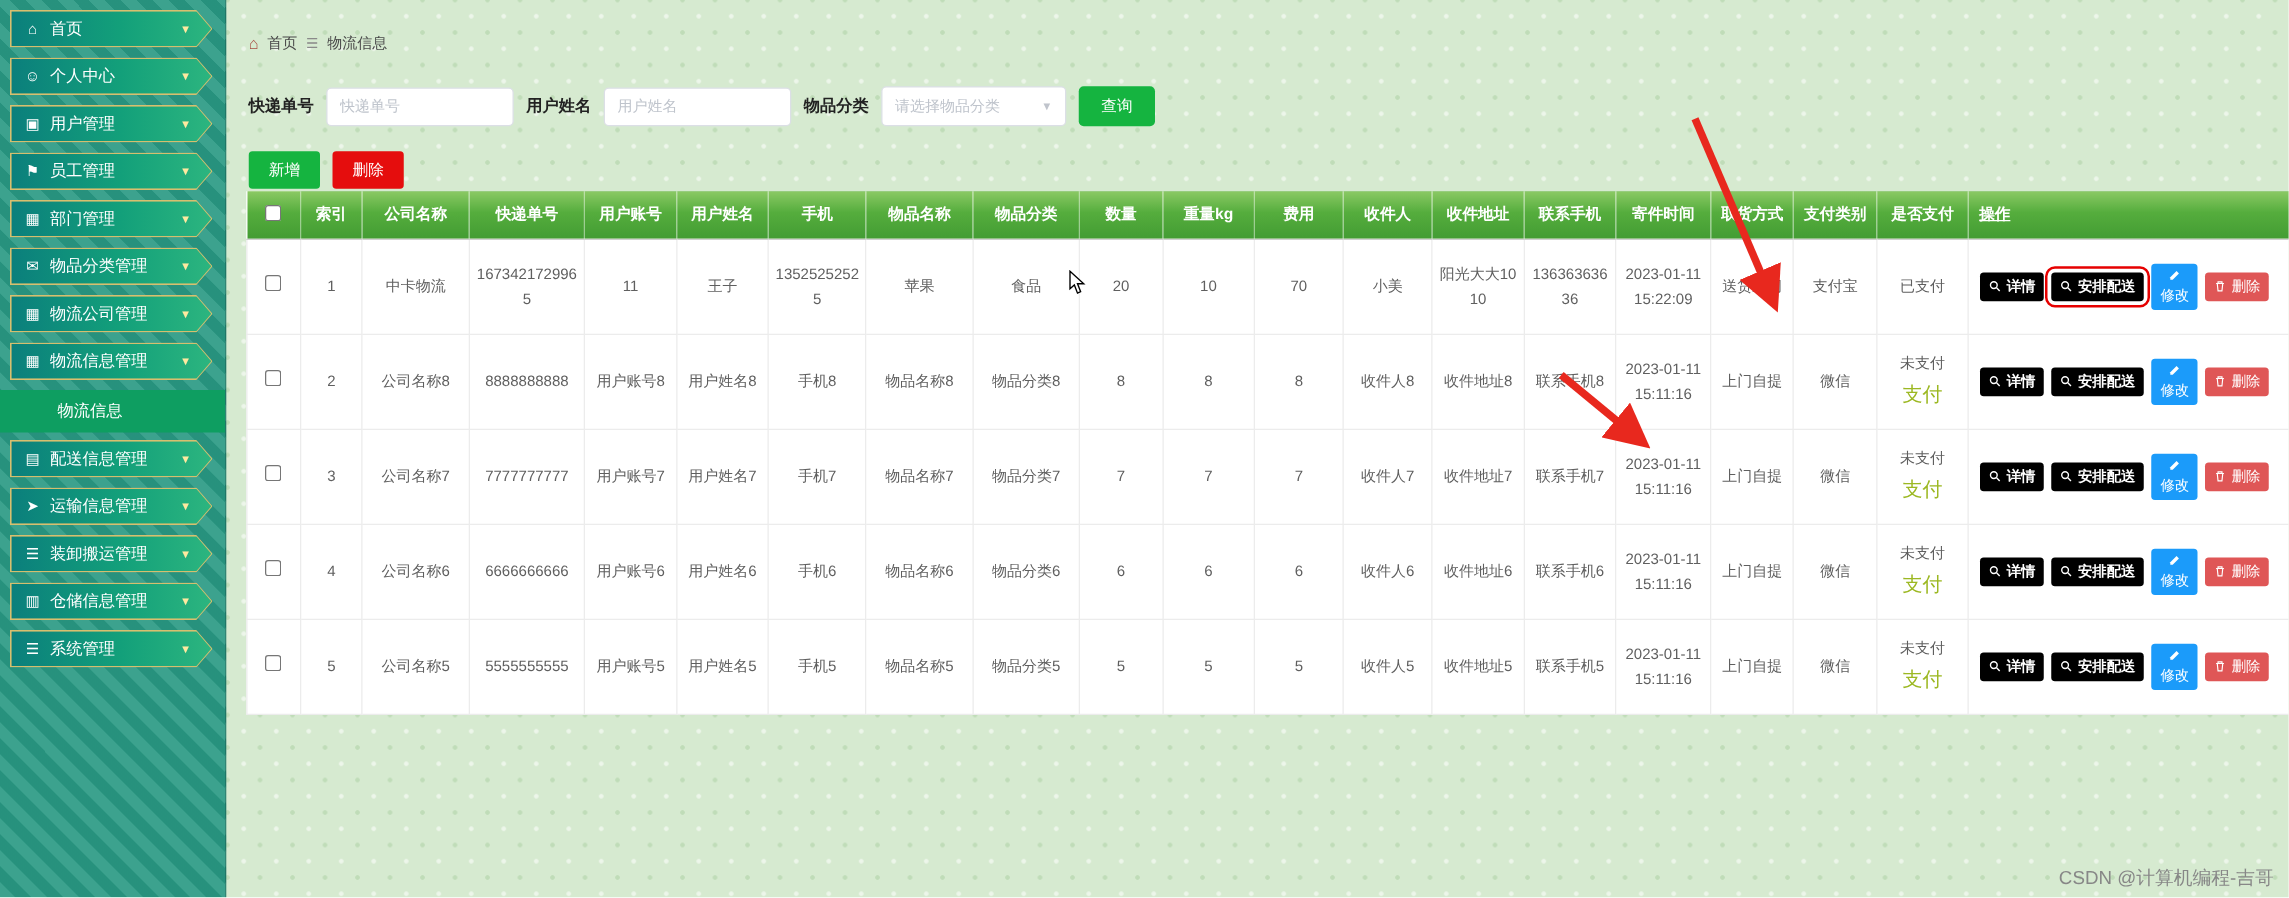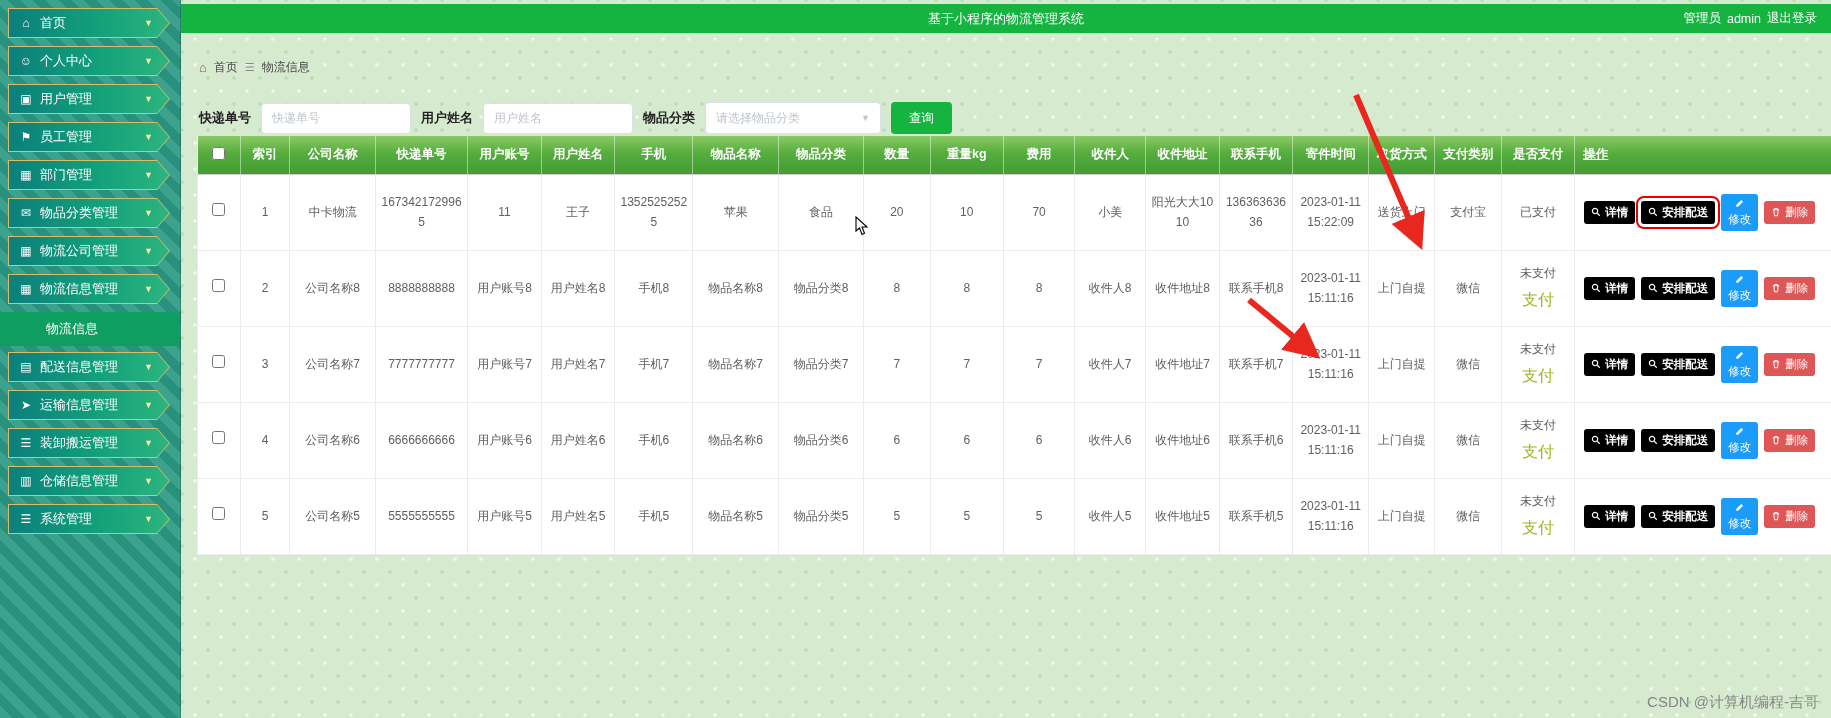--- a/index.html
+++ b/index.html
@@ -40,21 +40,21 @@
   .breadcrumb { margin: 26px 0 0 18px; display: flex; align-items: center; gap: 7px;
     font-size: 12px; color: #4a4a4a; }
   .bc-home { color: #a84f44; font-size: 13px; }
   .bc-menu { color: #8a8a8a; font-size: 11px; }
 
   .filters { margin: 26px 0 0 18px; display: flex; align-items: center; gap: 10px; }
   .f-label { font-size: 13px; color: #222; font-weight: bold; }
   .f-input { width: 150px; height: 31px; border: 1px solid #dcdfe6; border-radius: 4px;
     padding: 0 10px; font-size: 12px; color: #333; background: #fff; font-family: inherit; }
   .f-input::placeholder { color: #bfc4cc; }
-  .f-select { position: relative; width: 176px; height: 32px; background: #fff;
+  .f-select { position: relative; width: 148px; height: 32px; background: #fff;
     border: 1px solid #dcdfe6; border-radius: 4px; display: flex; align-items: center;
     justify-content: space-between; padding: 0 10px; font-size: 12px; color: #bfc4cc; cursor: pointer; }
   .f-select .car { color: #c0c4cc; font-size: 9px; }
   .btn { border: none; border-radius: 4px; color: #fff; font-size: 12.5px; cursor: pointer; font-family: inherit; }
   .btn-search { height: 32px; padding: 0 18px; background: #15b440; }
   .toolbar { margin: 20px 0 0 18px; display: flex; gap: 10px; }
   .btn-add { height: 30px; padding: 0 16px; background: #15b440; border-radius: 3px; }
   .btn-delete { height: 30px; padding: 0 16px; background: #e50d0d; border-radius: 3px; }
 
   
@@ -184,28 +184,20 @@
             <span class="sb-ico">☰</span>
             <span class="sb-label">系统管理</span>
             <span class="sb-caret">▼</span>
           </div>
         </div>
       </div>
   </aside>
 
   <div class="main">
 
-    <header class="topbar">
-      <div class="topbar-title">基于小程序的物流管理系统</div>
-      <div class="topbar-right">
-        <span>管理员</span>
-        <span>admin</span>
-        <a class="logout">退出登录</a>
-      </div>
-    </header>
 
     <div class="breadcrumb">
       <span class="bc-home">⌂</span>
       <span>首页</span>
       <span class="bc-menu">☰</span>
       <span>物流信息</span>
     </div>
 
     <div class="filters">
       <span class="f-label">快递单号</span>
@@ -213,20 +205,24 @@
       <span class="f-label">用户姓名</span>
       <input class="f-input" placeholder="用户姓名" style="">
       <span class="f-label">物品分类</span>
       <div class="f-select">
         <span>请选择物品分类</span>
         <span class="car">▼</span>
       </div>
       <button class="btn btn-search">查询</button>
     </div>
 
+    <div class="toolbar">
+      <button class="btn btn-add">新增</button>
+      <button class="btn btn-delete">删除</button>
+    </div>
 
     <div class="table-wrap">
       <table>
         <colgroup id="table-cols">
             <col style="width: 36px;">
             <col style="width: 42px;">
             <col style="width: 72px;">
             <col style="width: 78px;">
             <col style="width: 62px;">
             <col style="width: 62px;">

